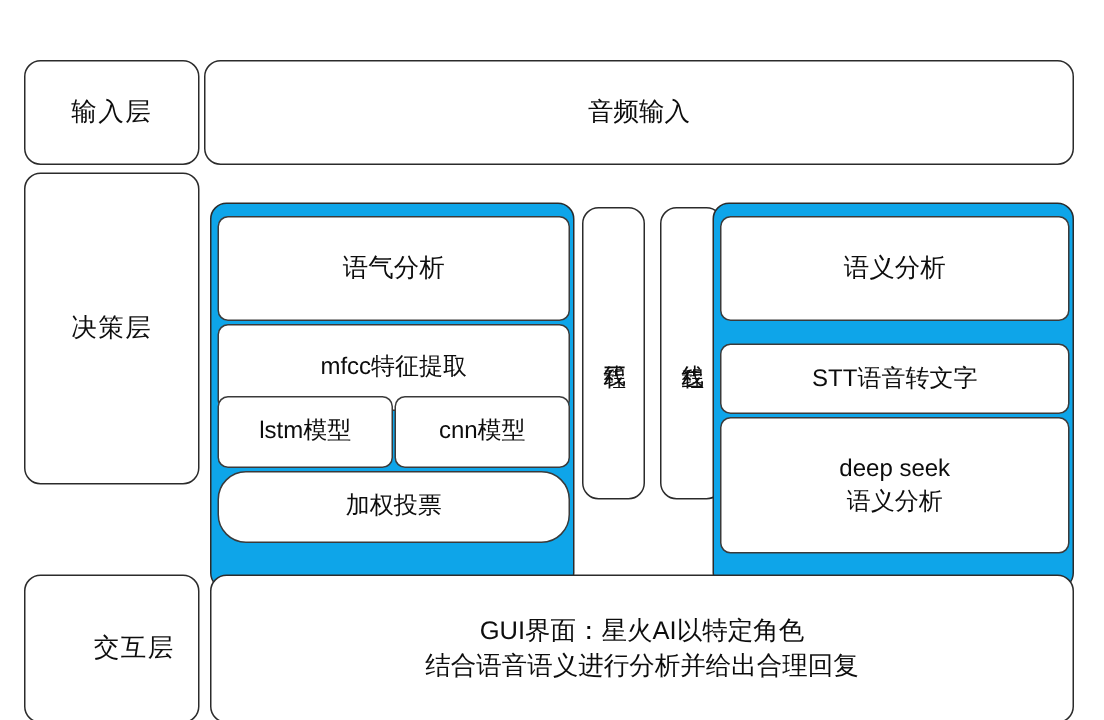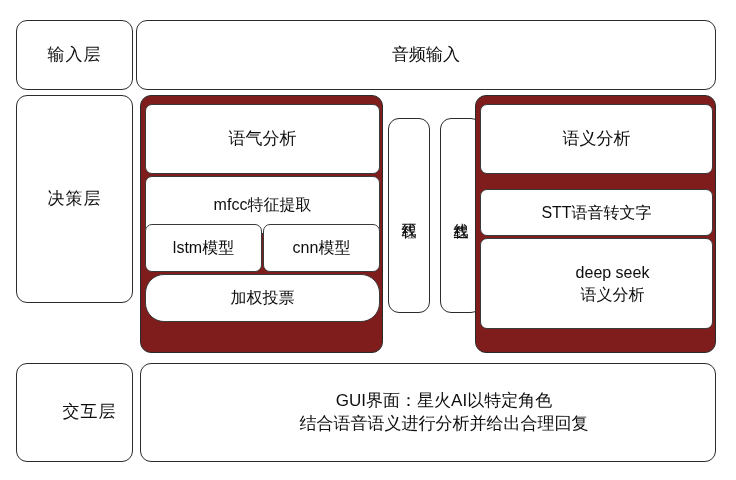--- a/index.html
+++ b/index.html
@@ -28,20 +28,21 @@
     position: absolute;
     box-sizing: border-box;
     background: #ffffff;
     border: 1.6px solid #2b2b2b;
     border-radius: 11px;
     display: flex;
     align-items: center;
     justify-content: center;
     text-align: center;
     line-height: 1.32;
+    margin-top: 20px;
   }
 
   
   .cell {
     position: absolute;
     box-sizing: border-box;
     background: #ffffff;
     border: 1.3px solid #3a3a3a;
     border-radius: 7px;
     display: flex;
@@ -69,30 +70,30 @@
   }
   .thread .tlabel {
     writing-mode: vertical-rl;
     text-orientation: upright;
     letter-spacing: 3px;
     display: block;
   }
 
   .multiline {
     white-space: pre-line;
-    padding-left: 16px;
   }
 
   
   .group {
     position: absolute;
     box-sizing: border-box;
-    background: #7f1d1d;
+    background: #0ea5e9;
     border: 1.6px solid #2b2b2b;
     border-radius: 11px;
+    margin-top: 40px;
   }
 </style>
 </head>
 <body>
 
 <div id="diagram">
 
   <div class="node layer-label" style="left:16px; top:20px; width:117px; height:70px;">
     <span>输入层</span>
   </div>

